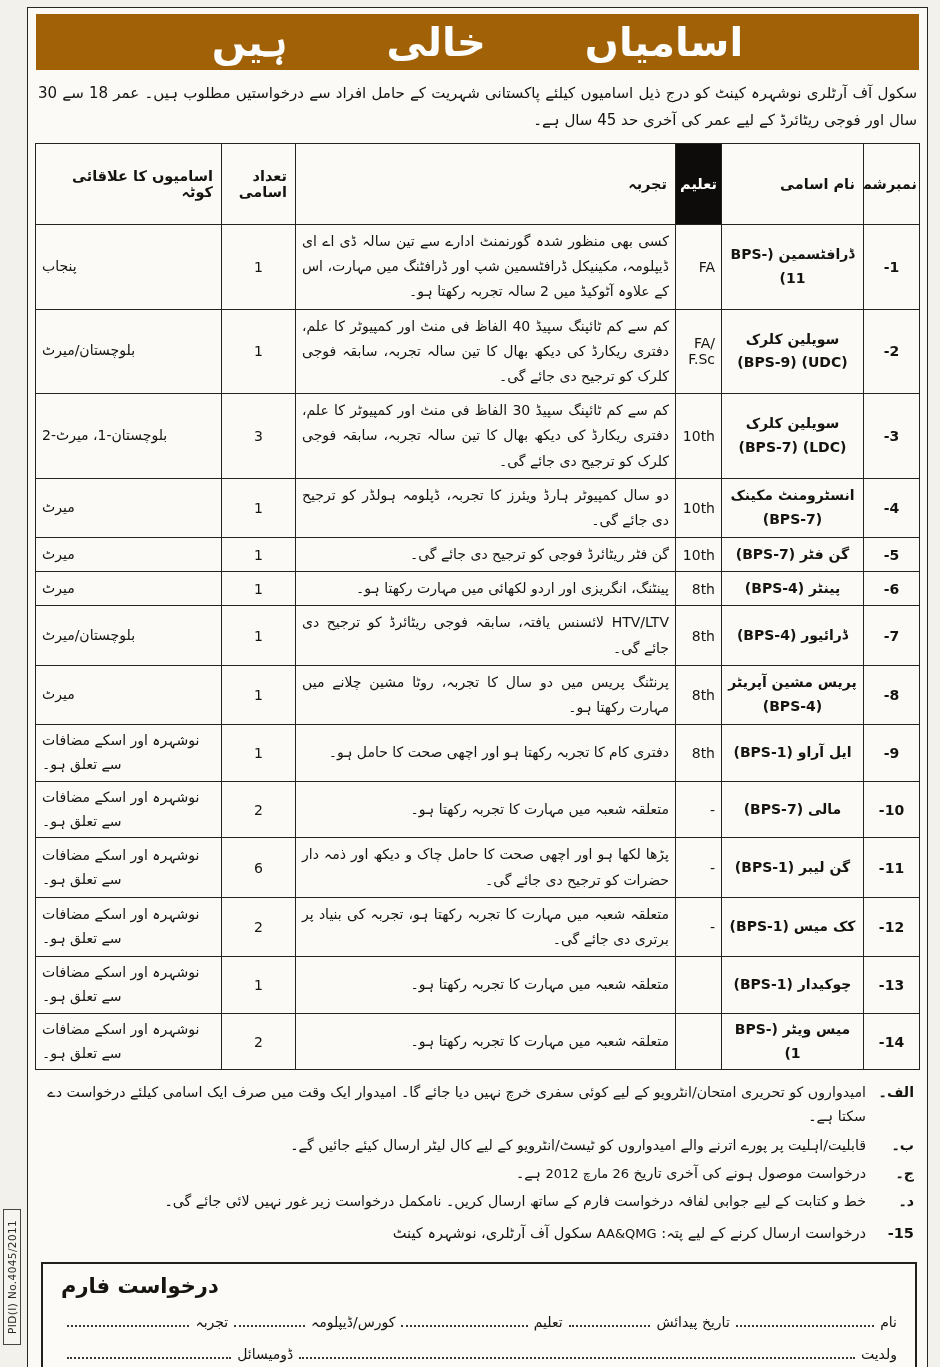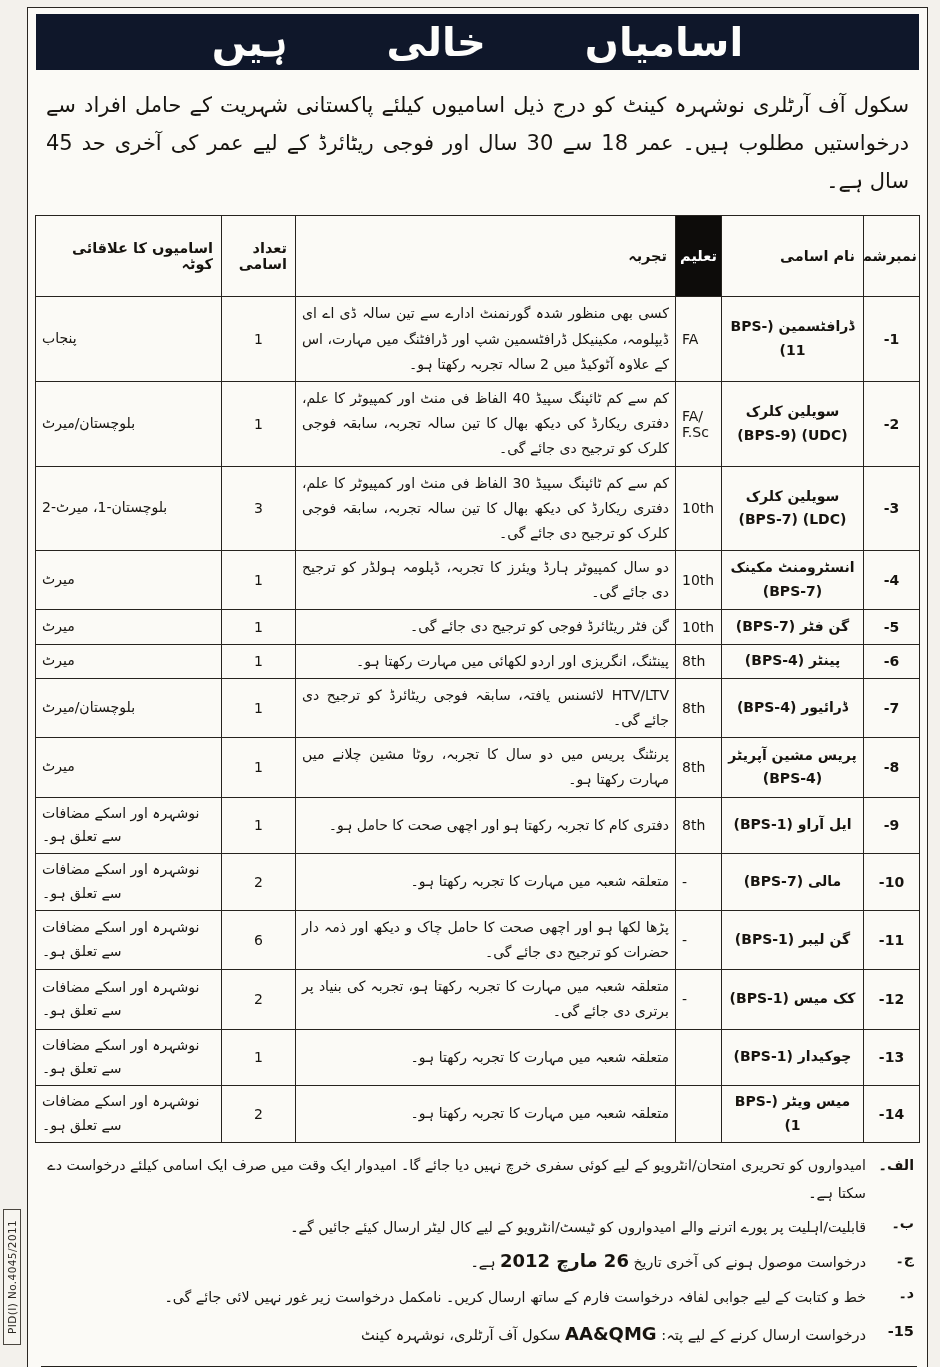--- a/index.html
+++ b/index.html
@@ -1,41 +1,41 @@
 <!DOCTYPE html>
 <html><head>
 <meta charset="utf-8">
 <style>
   html,body{margin:0;padding:0}
   body{width:940px;height:1367px;background:#e8e6e0;font-family:"DejaVu Sans",sans-serif;color:#17140f}
   .page{position:relative;width:940px;height:1367px;background:#f3f1ec;overflow:hidden}
   .ad{position:absolute;top:7px;left:27px;width:885px;height:1352px;background:#fbfaf6;border:1.5px solid #2a2722;padding:5px 7px;overflow:hidden}
 
-  .banner{background:#0f172a;height:56px;display:flex;align-items:center;justify-content:center;margin:1px}
+  .banner{background:#a16207;height:56px;display:flex;align-items:center;justify-content:center;margin:1px}
   .banner-text{color:#fdfdfb;font-size:40px;font-weight:bold;direction:rtl;word-spacing:85px;white-space:nowrap}
 
-  .intro{direction:rtl;font-size:21px;line-height:1.8;text-align:justify;padding:9px 3px 7px;margin:8px}
+  .intro{direction:rtl;font-size:15px;line-height:1.8;text-align:justify;padding:9px 3px 7px;margin:0}
 
   table.vac{width:100%;border-collapse:collapse;direction:rtl;table-layout:fixed;margin-top:2px}
   .vac th,.vac td{border:1px solid #26231e;padding:4px 6px;font-size:14px;vertical-align:middle;overflow:hidden}
   .vac thead th{font-weight:bold;font-size:14.5px;text-align:right;padding:24px 8px}
   .vac thead th.center{text-align:center;padding:8px 2px}
   th.edu-h{background:#0d0c0a;color:#fff}
   .c-serial{direction:ltr;text-align:center;font-weight:bold}
   .c-post{text-align:center;font-weight:bold;font-size:14.5px;line-height:1.7}
-  .c-edu{text-align:left;direction:ltr;font-size:13px;white-space:pre-line;padding:4px 1px}
+  .c-edu{text-align:right;direction:ltr;font-size:13px;white-space:pre-line;padding:4px 1px}
   .c-exp{font-size:13.5px;line-height:1.8;text-align:justify}
   .c-count{text-align:center}
   .c-quota{text-align:left;font-size:13.5px;line-height:1.7}
 
   .notes{direction:rtl;padding:10px 6px 2px 10px}
   .note{display:flex;font-size:14.2px;line-height:1.7;margin-bottom:4px}
   .note-marker{font-weight:bold;min-width:38px;direction:ltr;text-align:right;margin-left:10px;flex:0 0 auto}
   .note-body{flex:1}
-  .note-strong{font-weight:bold;font-size:18px}
+  .note-strong{font-weight:normal;font-size:13px}
   .notes .note:last-child{margin-top:8px;font-size:14.6px}
 
   .form-box{border:2px solid #23201b;margin:10px 3px 0 6px;padding:8px 18px 18px;direction:rtl;background:#fcfbf7}
   .form-title{text-align:left;font-weight:bold;font-size:21px;margin:2px 0 8px}
   .form-subtitle-row{display:flex;justify-content:center;align-items:flex-end;font-size:14px;font-weight:bold;margin-bottom:6px}
   .form-line{display:flex;align-items:flex-end;font-size:14px;margin-top:16px}
   .ff{display:flex;flex:1;align-items:flex-end;min-width:0}
   .ff-label{white-space:nowrap}
   .dots{flex:1;border-bottom:2px dotted #3a3631;margin:0 6px 3px;height:4px;min-width:18px}
   .subtitle-dots{flex:0 0 190px;margin-bottom:3px}

